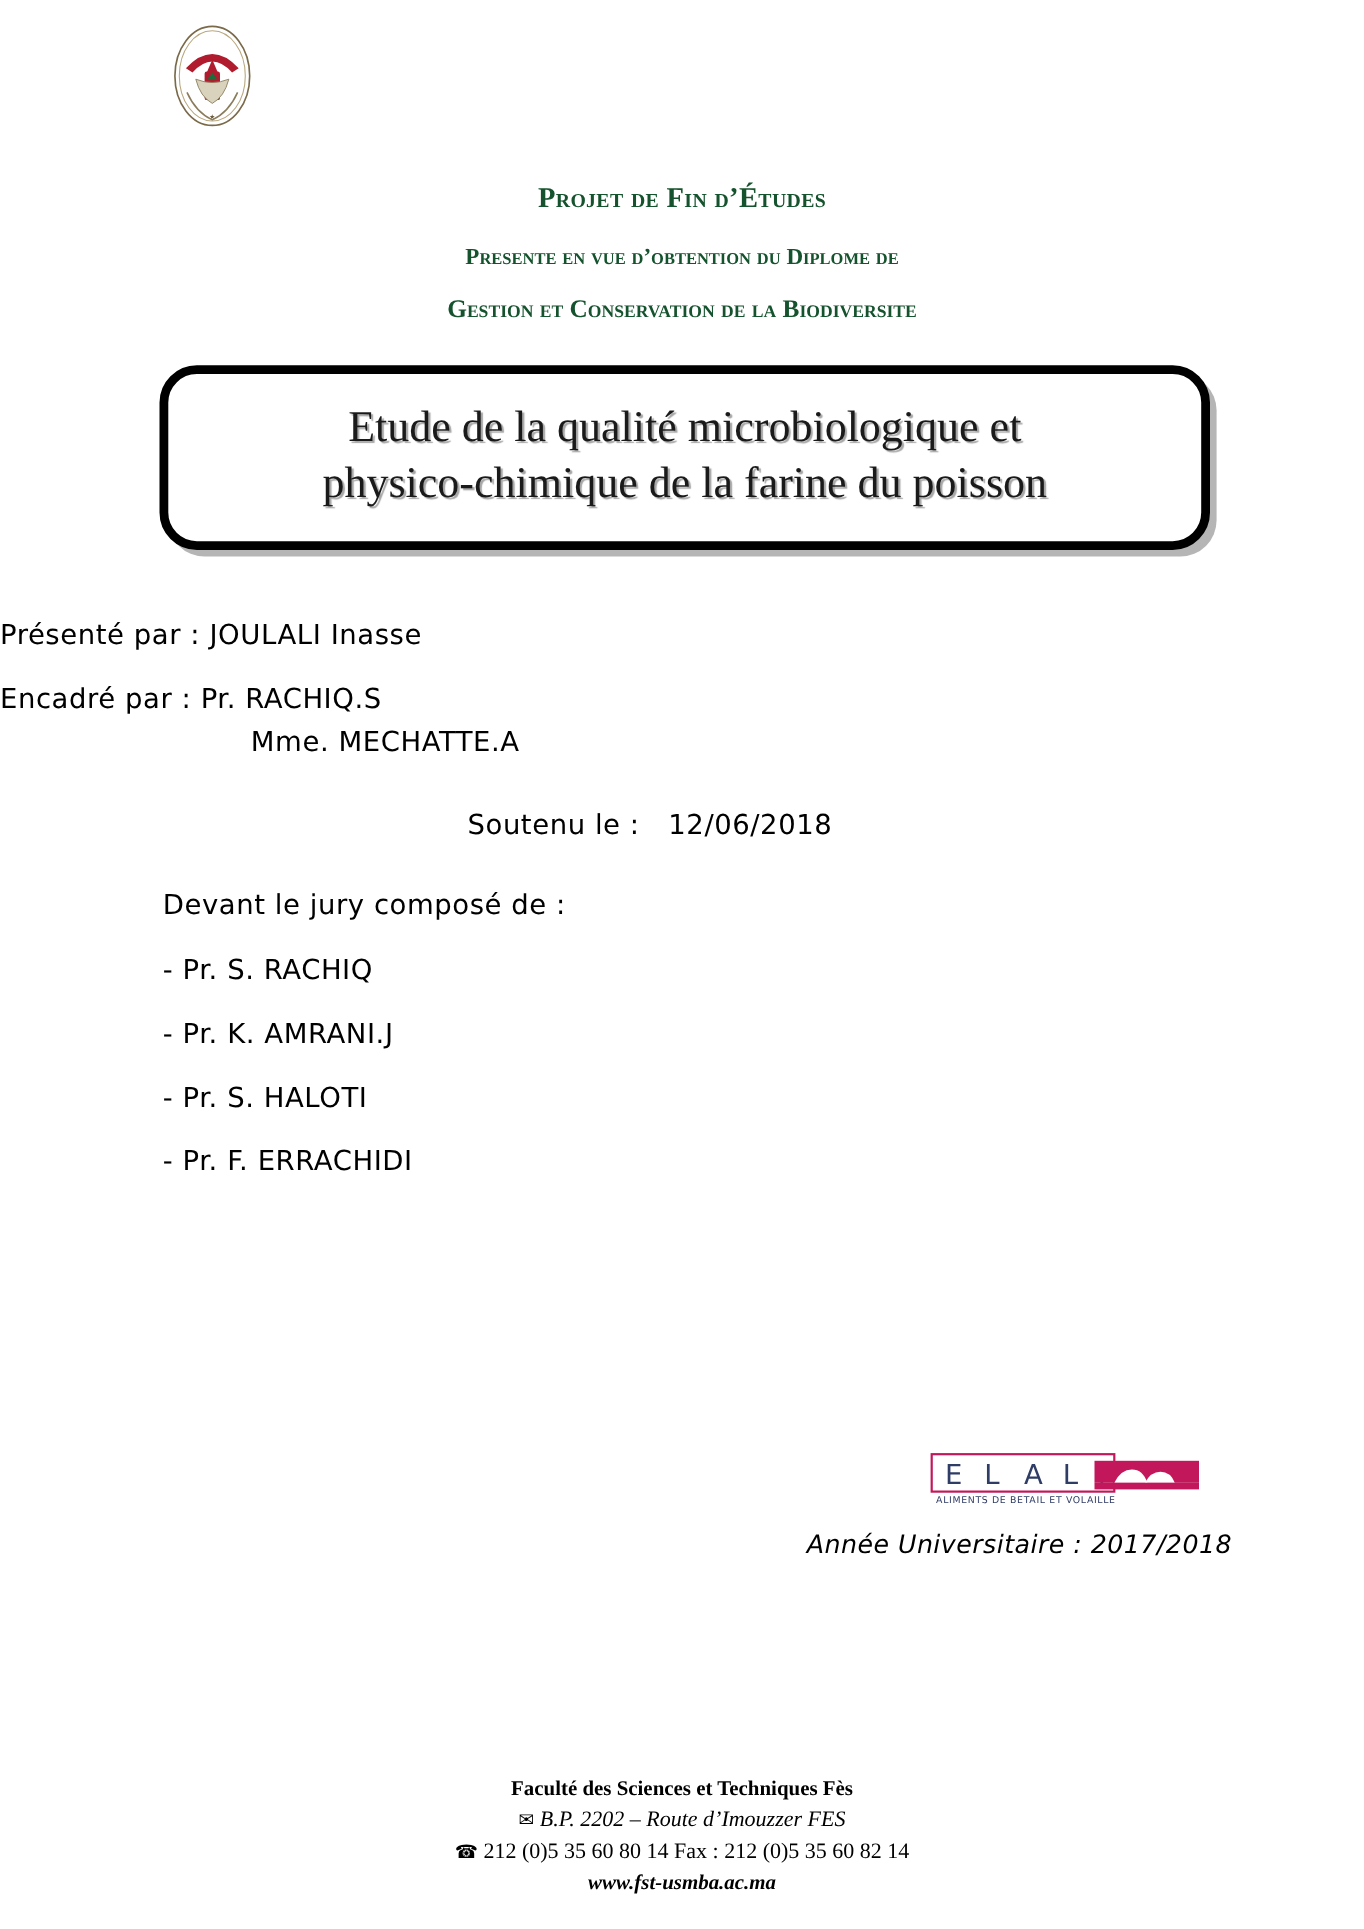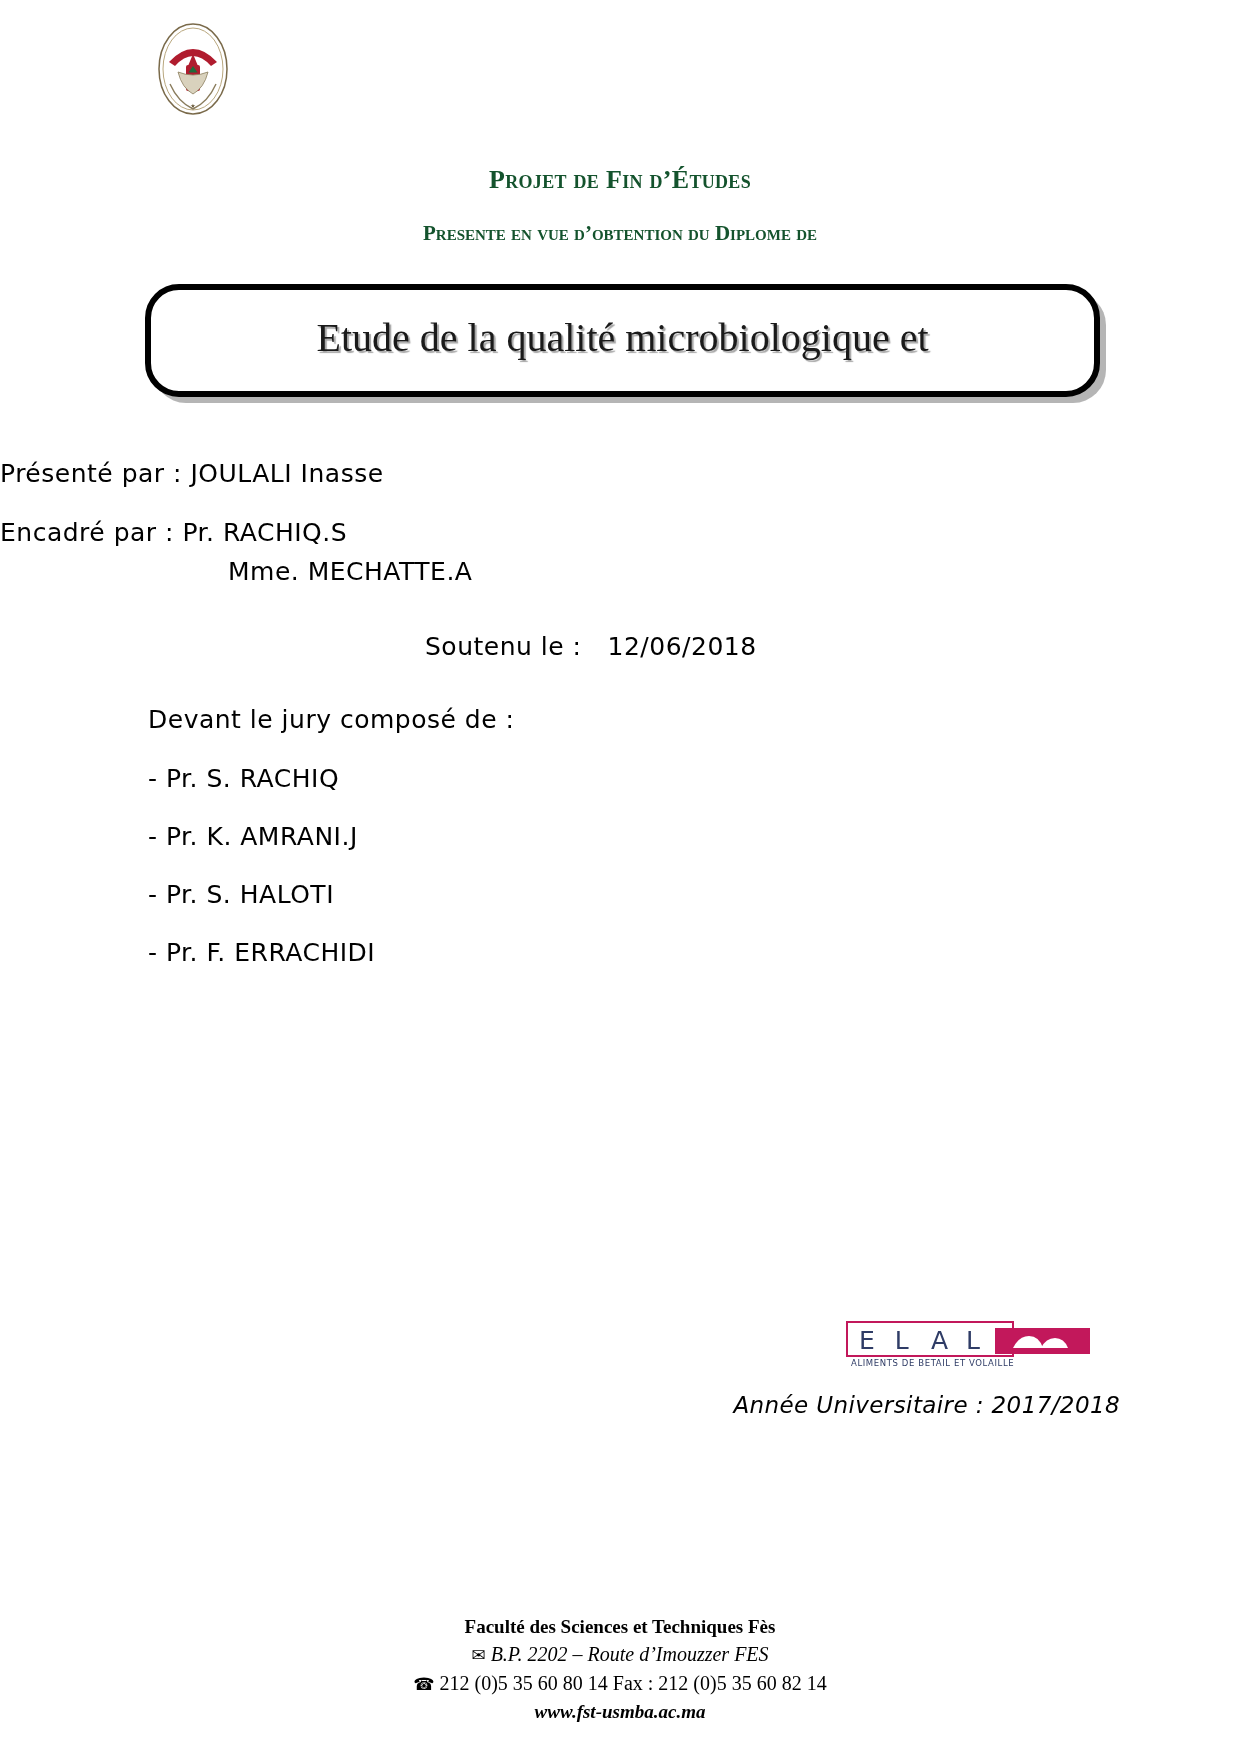--- a/index.html
+++ b/index.html
@@ -82,21 +82,21 @@
   .sc-2 { font-size: 21px; font-weight: bold; margin-top: 26px; }
   .sc-3 { font-size: 23px; font-weight: bold; margin-top: 24px; }
   .sc-4 { font-size: 23px; font-weight: bold; margin-top: 22px; }
 
   
   .title-box-wrap {
     margin: 38px 140px 0 145px;
     position: relative;
   }
   .title-box {
-    border: 6px solid #000000;
+    border: 8px solid #000000;
     border-radius: 34px;
     background: #fff;
     padding: 22px 30px 28px 30px;
     position: relative;
     z-index: 2;
     box-shadow: 7px 7px 0 -1px rgba(120,120,120,0.55);
   }
   .title-text {
     text-align: center;
     font-family: "Liberation Serif", serif;
@@ -195,25 +195,27 @@
       <path d="M14 62 q8 18 23 25 q15 -7 23 -25" fill="none" stroke="#8a7c5c" stroke-width="1.4"></path>
       <text x="37" y="86" font-size="6" text-anchor="middle" fill="#6b5c3c" font-family="DejaVu Sans, sans-serif">★</text>
     </svg>
   </div>
 
 </div>
 
 <div class="subtitles">
   <div class="smallcaps sc-1">Projet de Fin d’Études</div>
   <div class="smallcaps sc-2">Presente en vue d’obtention du Diplome de</div>
+  <div class="smallcaps sc-4">Gestion et Conservation de la Biodiversite</div>
 </div>
 
 <div class="title-box-wrap">
   <div class="title-box">
     <div class="title-text">Etude de la qualité microbiologique et</div>
+    <div class="title-text">physico-chimique de la farine du poisson</div>
   </div>
 </div>
 
 <div class="info">
   <div class="info-line">Présenté par : JOULALI Inasse</div>
   <div class="info-line tight">Encadré par : Pr. RACHIQ.S</div>
   <div class="info-line indent-1">Mme. MECHATTE.A</div>
 </div>
 
 <div class="soutenu">

